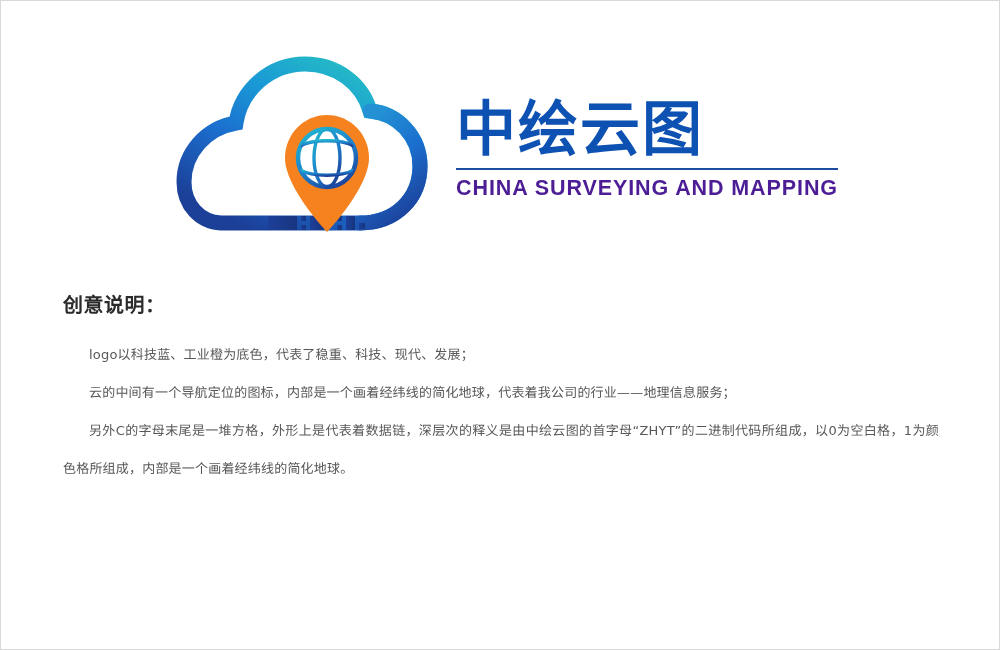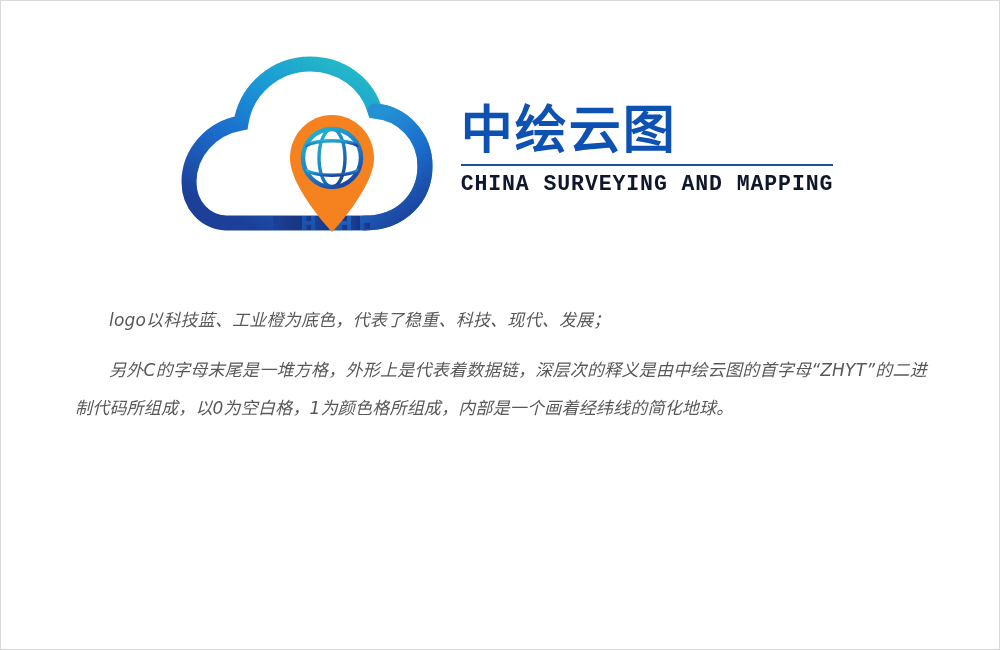--- a/index.html
+++ b/index.html
@@ -45,39 +45,39 @@
   }
   .logo-wordmark {
     flex: 0 0 auto;
     display: flex;
     flex-direction: column;
     align-items: stretch;
     padding-top: 6px;
   }
   .logo-cn {
     font-family: "DejaVu Sans", "Liberation Sans", sans-serif;
-    font-size: 52px;
+    font-size: 60px;
     font-weight: bold;
     letter-spacing: 2px;
     color: #0d51b2;
     line-height: 1.02;
     white-space: nowrap;
   }
   .logo-rule {
     height: 2px;
     background: #1b4da0;
     margin: 7px 0 6px 0;
     width: 100%;
   }
   .logo-en {
-    font-family: Liberation Mono, monospace;
+    font-family: Liberation Sans, sans-serif;
     font-size: 21.5px;
     font-weight: bold;
     letter-spacing: 0.9px;
-    color: #0f172a;
+    color: #4c1d95;
     white-space: nowrap;
     text-align: center;
   }
 
   
   .content {
     position: absolute;
     left: 0;
     top: 288px;
     width: 1000px;
@@ -87,28 +87,27 @@
   .section-title {
     font-family: "DejaVu Sans", "Liberation Sans", sans-serif;
     font-size: 20px;
     font-weight: bold;
     color: #2b2b2b;
     margin: 0 0 18px 0;
     letter-spacing: 0.5px;
   }
   .para {
     font-family: "DejaVu Sans", "Liberation Sans", sans-serif;
-    font-size: 17px;
+    font-size: 13px;
     color: #585858;
     line-height: 38px;
-    margin: 12px;
+    margin: 0;
     text-indent: 2em;
     text-align: justify;
     letter-spacing: 0.2px;
-    font-style: italic;
   }
 </style>
 </head>
 <body>
 
 <div class="page">
 
   <div class="logo-block">
 
     <div class="logo-mark">
@@ -191,17 +190,19 @@
 
     <div class="logo-wordmark">
       <div class="logo-cn">中绘云图</div>
       <div class="logo-rule"></div>
       <div class="logo-en">CHINA SURVEYING AND MAPPING</div>
     </div>
 
   </div>
 
   <div class="content">
+    <h2 class="section-title">创意说明：</h2>
     <p class="para">logo以科技蓝、工业橙为底色，代表了稳重、科技、现代、发展；</p>
+    <p class="para">云的中间有一个导航定位的图标，内部是一个画着经纬线的简化地球，代表着我公司的行业——地理信息服务；</p>
     <p class="para">另外C的字母末尾是一堆方格，外形上是代表着数据链，深层次的释义是由中绘云图的首字母“ZHYT”的二进制代码所组成，以0为空白格，1为颜色格所组成，内部是一个画着经纬线的简化地球。</p>
   </div>
 
 </div>
 
 </body></html>

